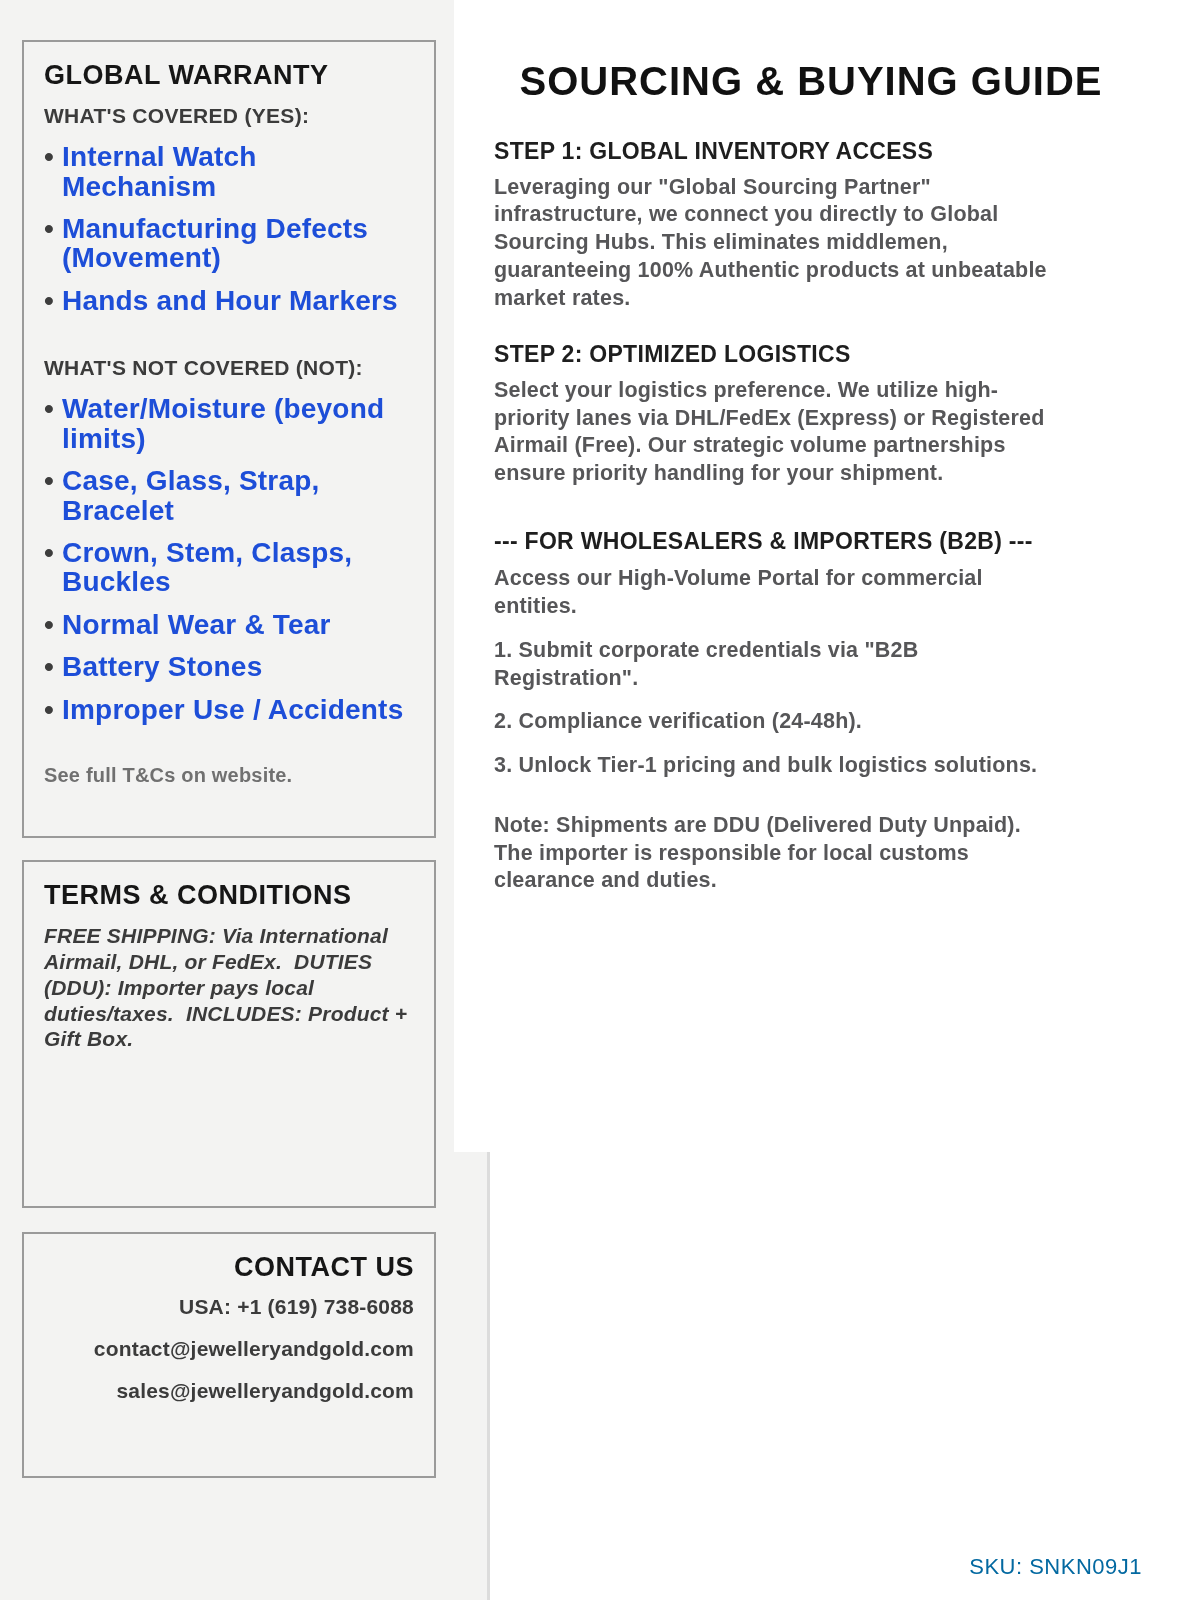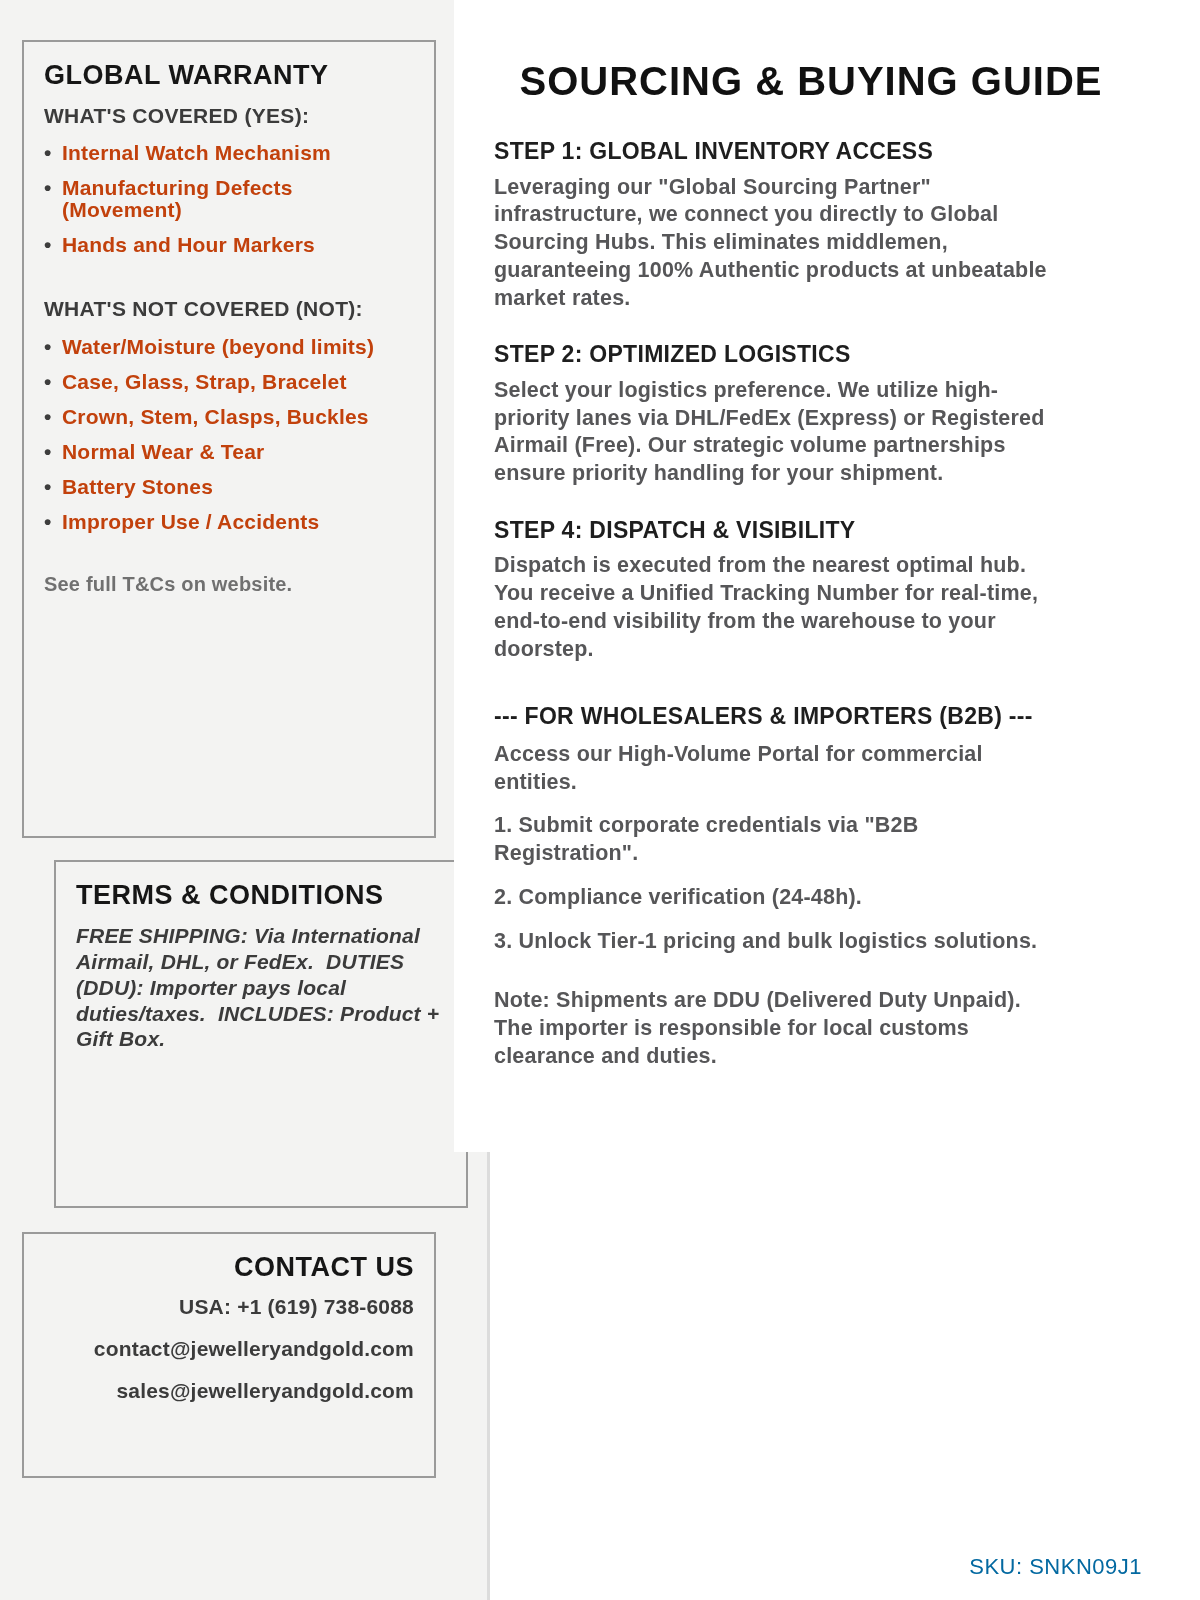--- a/index.html
+++ b/index.html
@@ -29,21 +29,21 @@
   .card {
     position: absolute;
     left: 22px;
     width: 414px;
     box-sizing: border-box;
     border: 2px solid #9a9a9a;
     background: #f3f3f2;
     padding: 18px 20px;
   }
   .card-warranty { top: 40px;  height: 798px; }
-  .card-terms    { top: 860px; height: 348px; margin-left: 32px; }
+  .card-terms    { top: 860px; height: 348px; }
   .card-contact  { top: 1232px; height: 246px; text-align: right; }
 
   .card-title {
     font-size: 27px;
     font-weight: bold;
     color: #161616;
     letter-spacing: 0.5px;
     margin: 0 0 12px 0;
     line-height: 1.15;
   }
@@ -56,23 +56,23 @@
     line-height: 1.2;
   }
   .sub-heading.second { margin-top: 40px; }
 
   ul.bullet-list {
     list-style: none;
     margin: 0;
     padding: 0;
   }
   ul.bullet-list li {
-    font-size: 21px;
-    font-weight: bold;
-    color: #c2410c;
+    font-size: 28px;
+    font-weight: bold;
+    color: #1d4ed8;
     letter-spacing: 0.2px;
     margin: 0 0 13px 0;
     line-height: 1.05;
     padding-left: 18px;
     position: relative;
   }
   ul.bullet-list li::before {
     content: "\2022";
     position: absolute;
     left: 0;
@@ -214,24 +214,20 @@
       <h2 class="step-heading">STEP 1: GLOBAL INVENTORY ACCESS</h2>
       <p class="step-body">Leveraging our "Global Sourcing Partner" infrastructure, we connect you directly to Global Sourcing Hubs. This eliminates middlemen, guaranteeing 100% Authentic products at unbeatable market rates.</p>
     </section>
 
     <section class="step">
       <h2 class="step-heading">STEP 2: OPTIMIZED LOGISTICS</h2>
       <p class="step-body">Select your logistics preference. We utilize high-priority lanes via DHL/FedEx (Express) or Registered Airmail (Free). Our strategic volume partnerships ensure priority handling for your shipment.</p>
     </section>
 
 
-    <section class="step">
-      <h2 class="step-heading">STEP 4: DISPATCH &amp; VISIBILITY</h2>
-      <p class="step-body">Dispatch is executed from the nearest optimal hub. You receive a Unified Tracking Number for real-time, end-to-end visibility from the warehouse to your doorstep.</p>
-    </section>
 
     <section>
       <h2 class="b2b-heading">--- FOR WHOLESALERS &amp; IMPORTERS (B2B) ---</h2>
       <p class="b2b-text">Access our High-Volume Portal for commercial entities.</p>
       <p class="b2b-text">1. Submit corporate credentials via "B2B Registration".</p>
       <p class="b2b-text">2. Compliance verification (24-48h).</p>
       <p class="b2b-text">3. Unlock Tier-1 pricing and bulk logistics solutions.</p>
       <p class="b2b-text b2b-note">Note: Shipments are DDU (Delivered Duty Unpaid). The importer is responsible for local customs clearance and duties.</p>
     </section>
 

